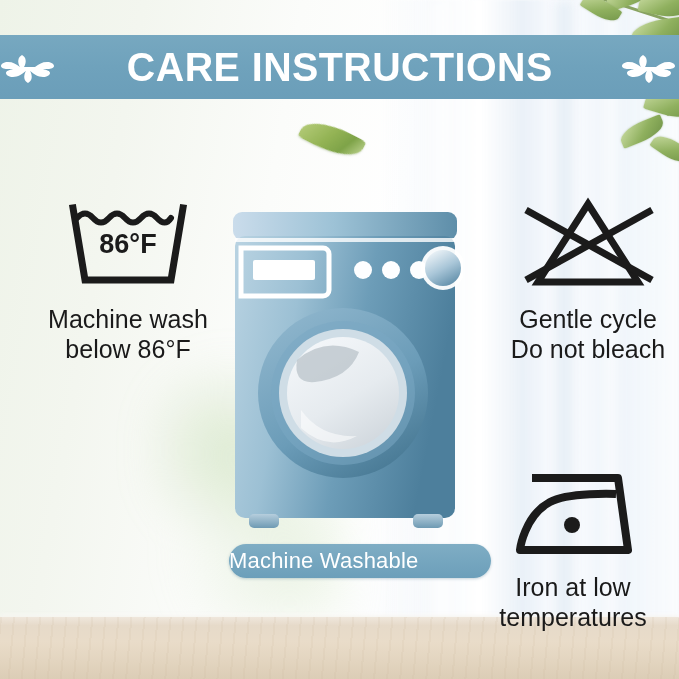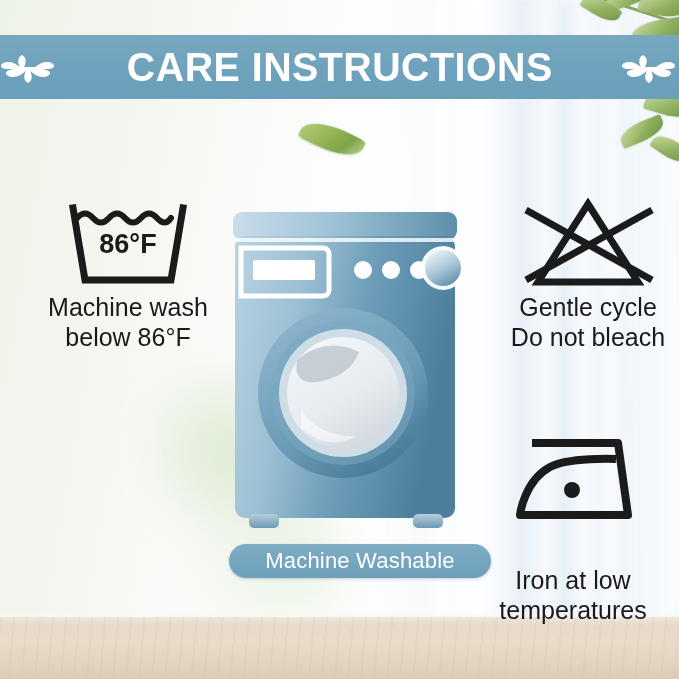--- a/index.html
+++ b/index.html
@@ -64,33 +64,33 @@
   .banner{position:absolute;left:0;top:35px;width:679px;height:64px;
     background:linear-gradient(180deg,#77a8c0 0%,#6fa2bc 50%,#6b9eb9 100%);
     display:flex;align-items:center;justify-content:space-between;gap:18px;}
   .banner-title{color:#ffffff;font-size:41px;font-weight:bold;letter-spacing:.5px;
     white-space:nowrap;font-family:"Liberation Sans", sans-serif;transform:scaleX(.96);}
   .orn{width:58px;height:44px;flex:0 0 auto;}
 
   
   .cell{position:absolute;display:flex;flex-direction:column;align-items:center;}
   .sym{display:block;}
-  .cap{margin-top:0;text-align:center;color:#1a1a1a;font-size:25px;line-height:30px;
+  .cap{margin-top:12px;text-align:center;color:#1a1a1a;font-size:25px;line-height:30px;
        font-family:"Liberation Sans", sans-serif;white-space:pre-line;}
 
   .cell-wash{left:18px;top:196px;width:220px;}
   .cell-bleach{left:484px;top:196px;width:208px;}
   .cell-dry{left:22px;top:448px;width:210px;}
-  .cell-iron{left:470px;top:433px;width:206px;gap:40px;}
+  .cell-iron{left:470px;top:468px;width:206px;}
 
   
   .machine{position:absolute;left:227px;top:210px;width:236px;height:320px;}
   .badge{position:absolute;left:229px;top:544px;width:262px;height:34px;
     border-radius:17px;background:linear-gradient(180deg,#7fadc4,#6c9fba);
-    display:flex;align-items:center;justify-content:center;
+    display:flex;align-items:center;
     box-shadow:0 1px 3px rgba(90,130,150,.35);}
   .badge span{color:#fff;font-size:22px;letter-spacing:.2px;}
 </style>
 </head>
 <body>
 
 <div class="stage">
 
   <div class="bg-base"></div>
   <div class="bg-bokeh"></div>

